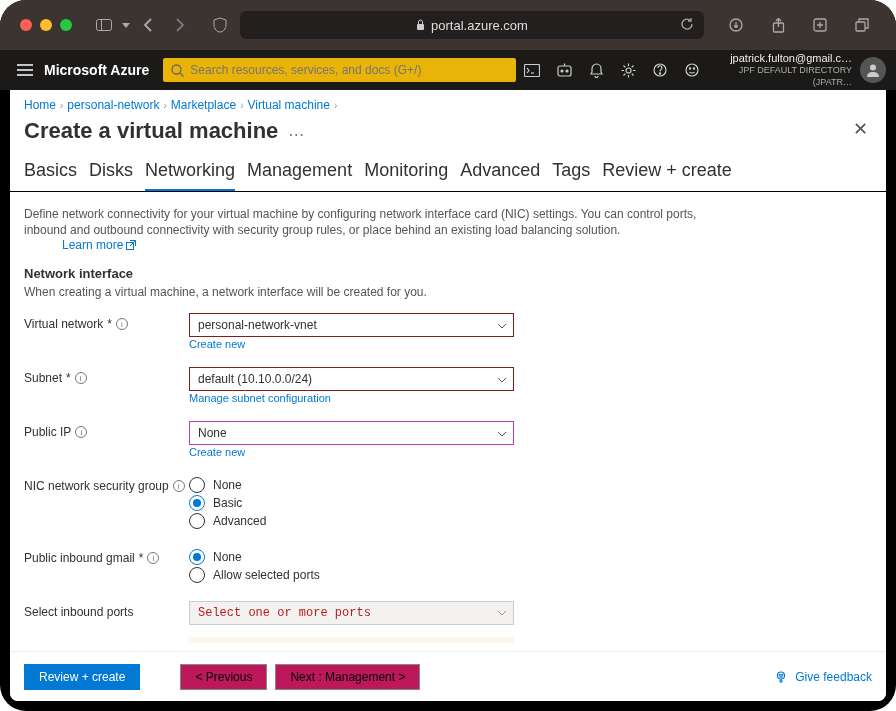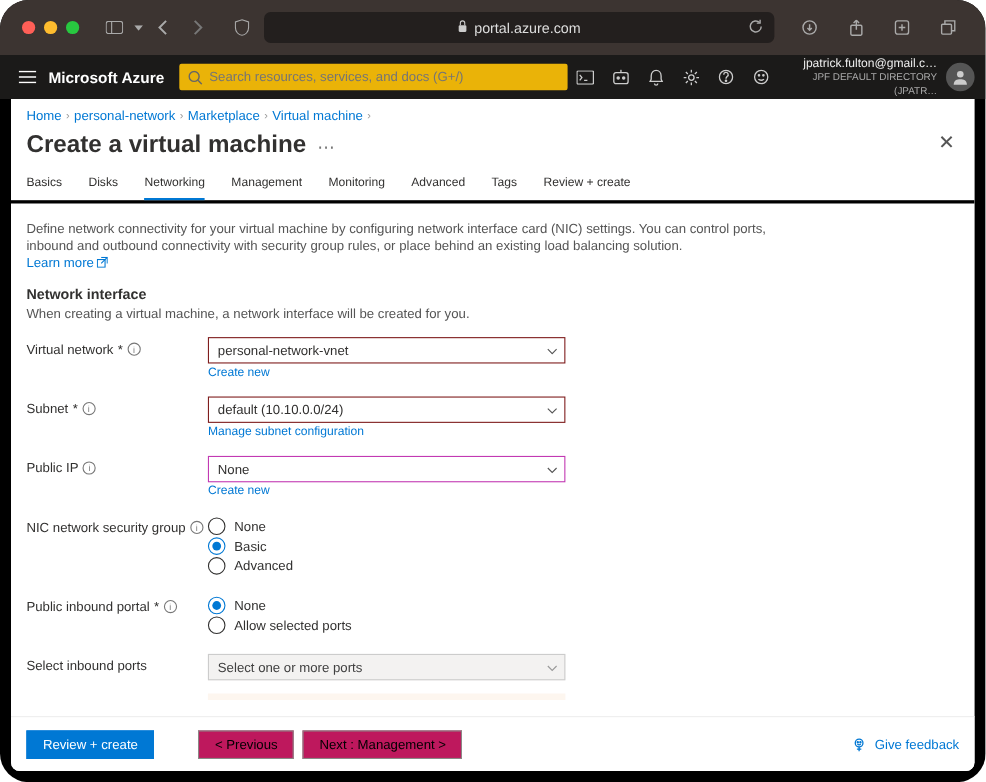--- a/index.html
+++ b/index.html
@@ -33,38 +33,38 @@
   
   .content { position: absolute; top: 90px; left: 10px; right: 10px; bottom: 10px; background: #fff; border-radius: 0 0 8px 8px; overflow: hidden; }
   .breadcrumbs { padding: 8px 14px 0; font-size: 12px; color: #555; display: flex; align-items: center; gap: 4px; }
   .breadcrumbs a { color: #0078d4; text-decoration: none; }
   .bc-sep { color: #999; font-size: 10px; }
   .page-title-row { display: flex; align-items: flex-end; padding: 2px 14px 10px; }
   .page-title { font-size: 22px; font-weight: 600; color: #323130; }
   .dots { color: #777; margin-left: 10px; font-size: 16px; }
   .close-x { margin-left: auto; color: #555; font-size: 18px; padding: 4px; }
   
-  .tabs { display: flex; gap: 24px; padding: 0 14px; border-bottom: 3px solid #000000; font-size: 11px; }
+  .tabs { display: flex; gap: 12px; padding: 0 14px; border-bottom: 1px solid #000000; font-size: 18px; }
   .tab { padding: 6px 0 8px; color: #323130; cursor: pointer; border-bottom: 2px solid transparent; }
   .tab.active { border-bottom-color: #0078d4; font-weight: 400; }
   .body { padding: 14px 14px 0; font-size: 12px; color: #323130; overflow-y: auto; height: calc(100% - 160px); }
   .desc { max-width: 700px; line-height: 16px; color: #555; }
-  .learn-more { color: #0078d4; text-decoration: none; display: inline-flex; align-items: center; gap: 3px; }
+  .learn-more { color: #0078d4; text-decoration: none; display: inline-flex; align-items: center; gap: 3px; margin-left: 38px; }
   .section-h { font-weight: 600; margin: 14px 0 4px; font-size: 13px; color: #323130; }
   .sub-desc { color: #555; margin-bottom: 14px; }
   .form-row { display: flex; align-items: flex-start; margin-bottom: 4px; min-height: 24px; }
   .form-row.pad { margin-bottom: 16px; }
   .label-col { width: 165px; padding-top: 4px; display: flex; align-items: center; gap: 4px; color: #323130; }
   .req { color: #323130; }
   .info-icon { width: 12px; height: 12px; border: 1px solid #777; border-radius: 50%; display: inline-flex; align-items: center; justify-content: center; font-size: 8px; color: #777; }
   .field-col { width: 325px; }
   .select { width: 100%; height: 24px; border: 1px solid #7f1d1d; background: #fff; display: flex; align-items: center; padding: 0 8px; font-size: 12px; position: relative; cursor: pointer; }
   .select.magenta { border-color: #c239b3; }
   .select .chev { position: absolute; right: 6px; color: #555; }
-  .select.disabled { background: #f3f2f1; color: #404040; border-color: #ccc; }
+  .select.disabled { background: #f3f2f1; color: #b91c1c; border-color: #ccc; font-family: Liberation Mono, monospace; }
   .sublink { color: #0078d4; font-size: 11px; display: inline-block; margin-top: 1px; text-decoration: none; }
   .radio-row { display: flex; align-items: center; gap: 8px; margin: 2px 0; cursor: pointer; }
   .radio { width: 16px; height: 16px; border: 1px solid #323130; border-radius: 50%; display: inline-flex; align-items: center; justify-content: center; flex-shrink: 0; }
   .radio.checked::after { content: ""; width: 8px; height: 8px; background: #0078d4; border-radius: 50%; }
   .radio.checked { border-color: #0078d4; }
   .warning-box { background: #fdf6ef; padding: 10px 12px; display: flex; gap: 10px; font-size: 11.5px; color: #555; line-height: 15px; margin-top: 12px; }
   
   .footer { position: absolute; bottom: 0; left: 0; right: 0; height: 50px; background: #fff; border-top: 1px solid #eee; display: flex; align-items: center; padding: 0 14px; gap: 40px; }
   .btn { height: 26px; padding: 0 14px; font-size: 12px; border: 1px solid #8a8886; background: #be185d; cursor: pointer; display: inline-flex; align-items: center; }
   .btn.primary { background: #0078d4; color: #fff; border-color: #0078d4; }
@@ -341,21 +341,21 @@
           <div class="radio-row">
               <span class="radio"></span>
               <span>Advanced</span>
             </div>
         </div>
       </div>
 
       
       <div class="form-row pad">
         <div class="label-col">
-          <span>Public inbound portal</span>
+          <span>Public inbound gmail</span>
           <span class="req">*</span>
           <span class="info-icon">i</span>
         </div>
         <div class="field-col">
           <div class="radio-row">
               <span class="radio checked"></span>
               <span>None</span>
             </div>
           <div class="radio-row">
               <span class="radio"></span>

